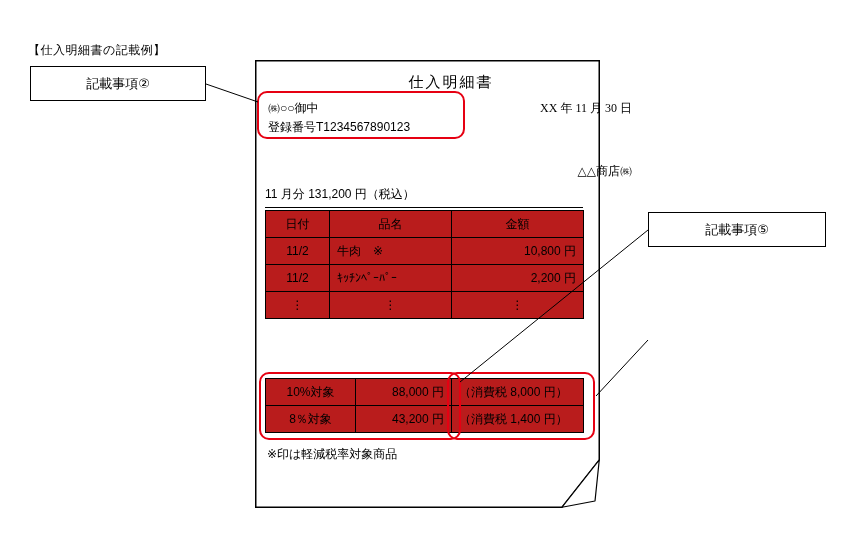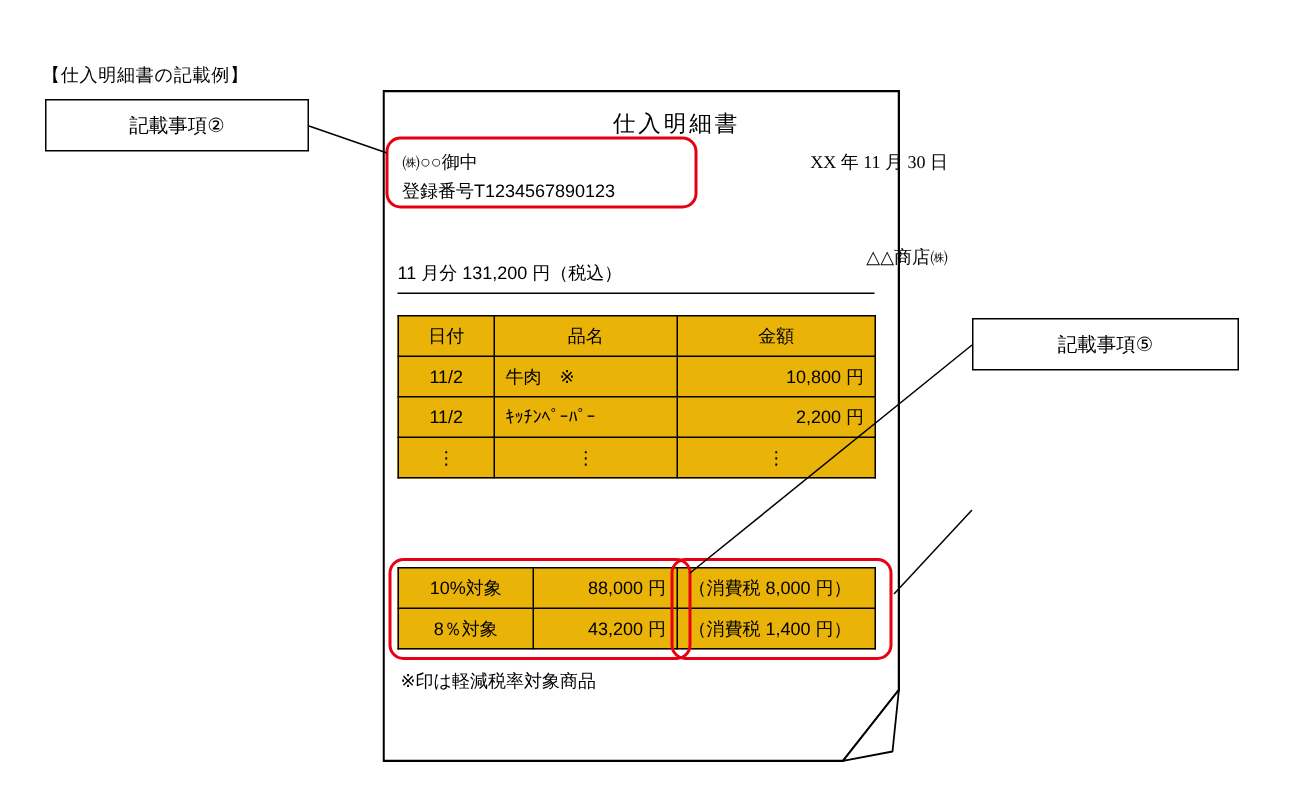--- a/index.html
+++ b/index.html
@@ -22,23 +22,23 @@
   .callout-6 { left:648px; top:322px; }
 
   .doc { position:absolute; left:255px; top:60px; width:392px; height:448px; font-size:12px; }
   .doc-border { position:absolute; left:0; top:0; width:345px; height:448px; }
 
   .doc-title { position:absolute; left:0; right:0; top:13px; text-align:center; font-size:15px; letter-spacing:2px; }
   .addressee { position:absolute; left:13px; top:40px; }
   .doc-date  { position:absolute; right:15px; top:40px;font-family:Liberation Serif, serif; }
   .reg-no    { position:absolute; left:13px; top:59px; }
   .issuer    { position:absolute; right:15px; top:103px; }
-  .period    { position:absolute; left:10px; top:114px; width:318px; padding-bottom:4px; border-bottom:1px solid #000; }
+  .period    { position:absolute; left:10px; top:126px; width:318px; padding-bottom:4px; border-bottom:1px solid #000; }
 
-  table { position:absolute; left:10px; border-collapse:collapse; table-layout:fixed; font-size:12px; background:#eab308; }
+  table { position:absolute; left:10px; border-collapse:collapse; table-layout:fixed; font-size:12px; background:#b91c1c; }
   .main-table { top:150px; width:318px; }
   .tax-table  { top:318px; width:318px; }
   td { border:1px solid #000; height:27px; padding:0 7px; white-space:nowrap; overflow:hidden; }
   .cell-center { text-align:center; padding:0 2px; }
   .cell-right  { text-align:right; }
   .cell-left   { text-align:left; }
 
   .hl { position:absolute; border:2px solid #e60012; border-radius:10px; pointer-events:none; }
   .hl-2 { left:2px;   top:31px;  width:208px; height:48px; }
   .hl-5 { left:4px;   top:312px; width:202px; height:68px; }

